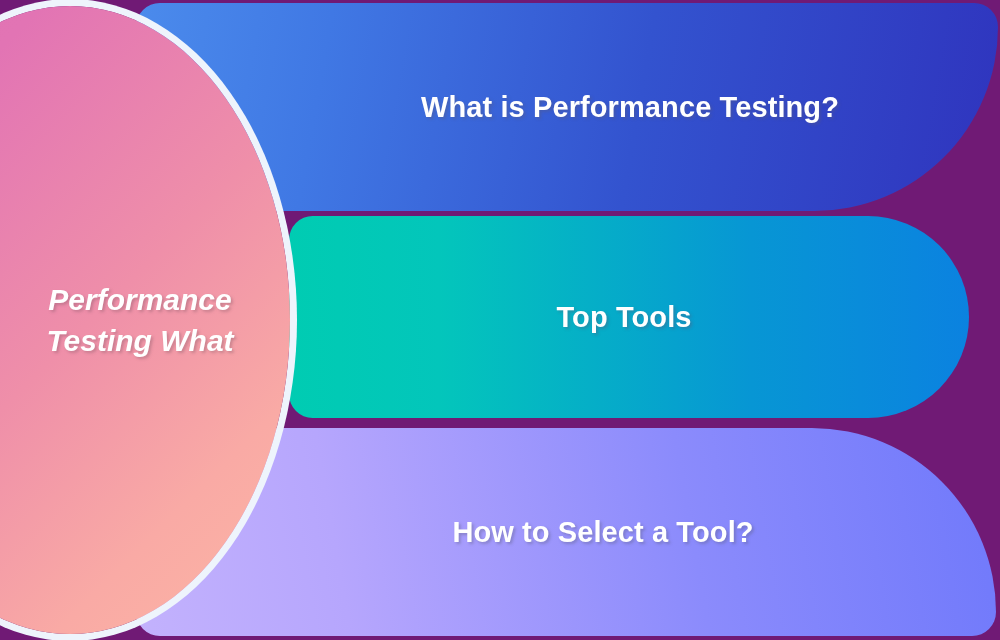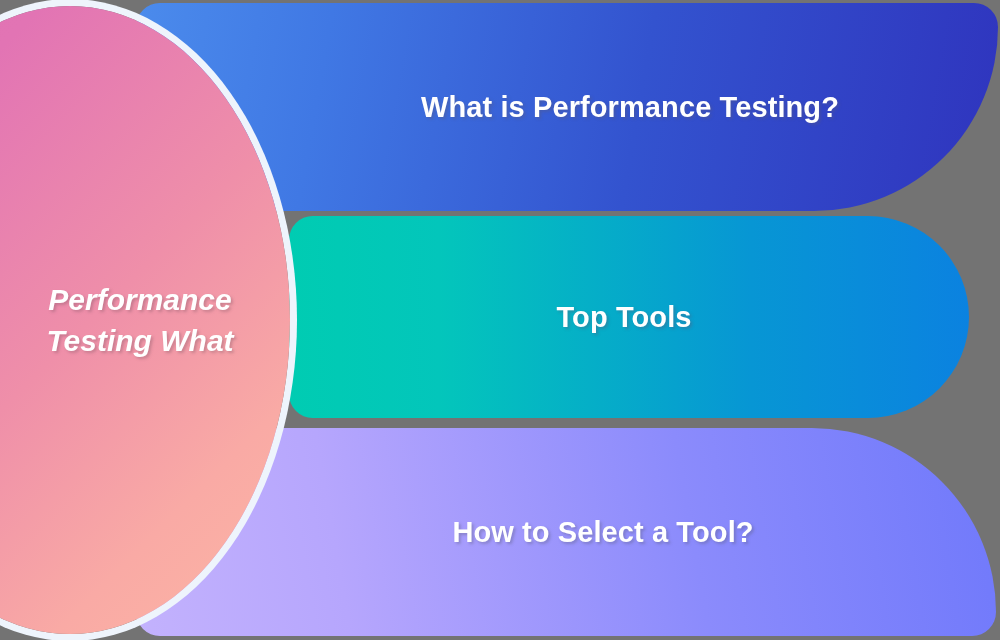--- a/index.html
+++ b/index.html
@@ -12,21 +12,21 @@
     height: 640px;
     overflow: hidden;
     font-family: "Liberation Sans", sans-serif;
     background: #eef4fc;
   }
 
   #infographic {
     position: relative;
     width: 1000px;
     height: 640px;
-    background: #737373;
+    background: #701a75;
   }
 
   
   .branch {
     position: absolute;
     display: flex;
     align-items: center;
     justify-content: center;
     box-sizing: border-box;
     overflow: hidden;

